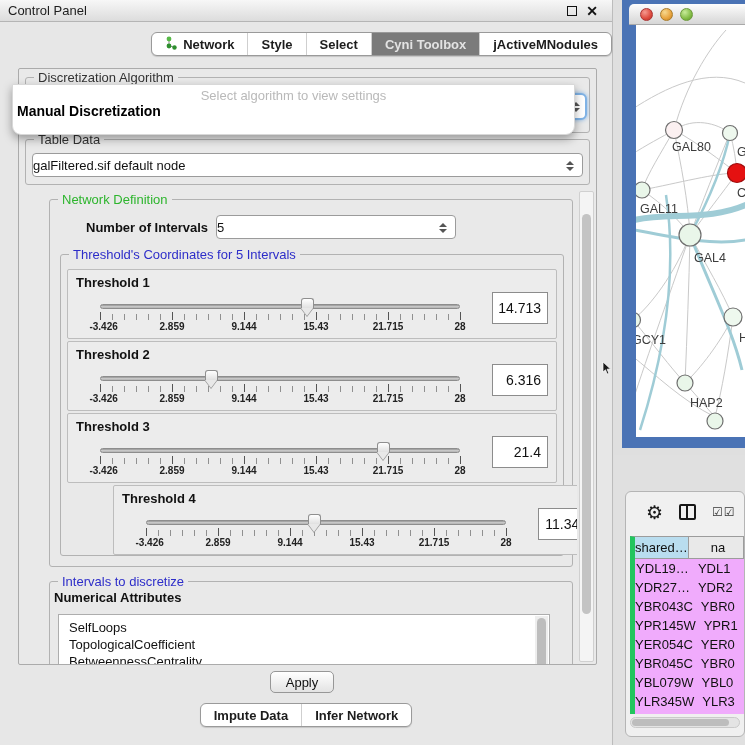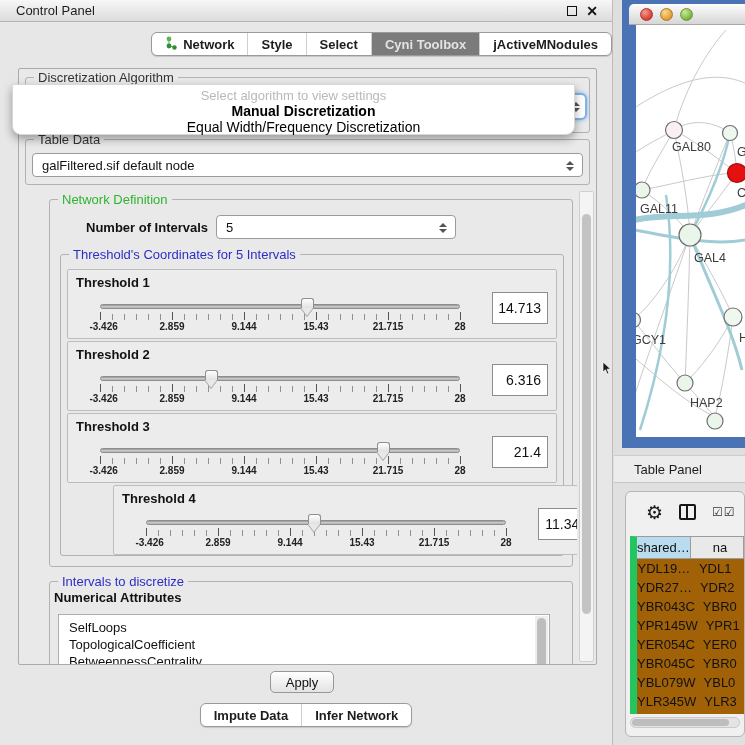--- a/index.html
+++ b/index.html
@@ -5,21 +5,21 @@
   * { margin:0; padding:0; box-sizing:border-box; }
   html,body { width:745px; height:745px; overflow:hidden; background:#dfdfdf;
               font-family:"Liberation Sans", sans-serif; }
 
   
   .control-panel { position:absolute; left:0; top:0; width:613px; height:745px;
                    background:#e7e7e7; border-right:1px solid #bcbcbc; }
   .cp-titlebar { position:absolute; left:0; top:0; width:100%; height:22px;
                  background:linear-gradient(#f7f7f7,#dcdcdc);
                  border-bottom:1px solid #b5b5b5; display:flex; align-items:center; }
-  .cp-title { font-size:13px; color:#1d1d1d; padding-left:16px; }
+  .cp-title { font-size:13px; color:#1d1d1d; padding-left:8px; }
   .cp-btns { position:absolute; right:14px; top:0; height:22px; display:flex; gap:9px; align-items:center; }
   .float-btn { width:10px; height:10px; border:1.5px solid #111; background:transparent; cursor:default; }
   .close-btn { font-size:14px; font-weight:bold; color:#111; line-height:10px; }
 
   
   .seg-bar { display:flex; background:#fff; border:1px solid #9a9a9a; border-radius:6px;
              overflow:hidden; height:24px; box-shadow:0 1px 1px rgba(0,0,0,.15); }
   .seg { display:flex; align-items:center; gap:5px; padding:0 13px; font-size:13px;
          font-weight:bold; color:#1c1c1c; border-right:1px solid #cfcfcf; white-space:nowrap; }
   .seg:last-child { border-right:none; }
@@ -32,34 +32,34 @@
   .group-title { position:absolute; top:-8px; left:8px; padding:0 4px; font-size:13px;
                  background:#e9e9e9; color:#333; }
   .t-green { color:#2db52d; } .t-blue { color:#2d2dc9; } .t-bold { font-weight:bold; }
 
   .outer-box { position:absolute; left:18px; top:68px; width:579px; height:597px;
                border:1px solid #ababab; background:#e9e9e9; border-radius:2px; }
 
   
   .combo { position:absolute; height:24px; background:#fff; border:1px solid #9b9b9b;
            border-radius:4px; display:flex; align-items:center; font-size:13px;
-           color:#111; padding-left:9px; }
+           color:#111; padding-left:0; }
   .stepper { position:absolute; right:7px; top:4px; width:9px; height:16px;
              display:flex; flex-direction:column; justify-content:center; gap:2px; }
   .stepper i { display:block; width:0; height:0; border-left:4px solid transparent;
                border-right:4px solid transparent; }
   .stepper .up { border-bottom:4px solid #555; }
   .stepper .dn { border-top:4px solid #555; }
 
   
   .algo-popup { position:absolute; left:12px; top:84px; width:563px; height:51px; z-index:30;
                 background:#fff; border-radius:0 0 9px 9px; border:1px solid #d8d8d8;
                 box-shadow:0 4px 10px rgba(0,0,0,.35); }
   .algo-hint { text-align:center; font-size:13px; color:#b9b9b9; padding-top:3px; }
-  .algo-opt { font-size:14px; color:#000; padding-left:20px; line-height:16px;text-align:center; }
+  .algo-opt { font-size:14px; color:#000; padding-left:4px; line-height:16px; }
   .combo-fragment { position:absolute; left:545px; top:93px; width:42px; height:27px; z-index:20;
                     background:#fff; border:2px solid #7fb2e5; border-radius:6px;
                     box-shadow:0 0 4px #7fb2e5; }
   .combo-fragment .stepper{ right:4px; }
 
   
   .scroll-viewport { position:absolute; left:6px; top:120px; width:552px; height:475px; overflow:hidden; }
   .vscrollbar { position:absolute; width:15px; background:#f4f4f4; border:1px solid #d0d0d0;
                 border-radius:2px; }
   .vthumb { position:absolute; left:2px; width:9px; background:#c3c3c3; border-radius:5px; }
@@ -123,21 +123,21 @@
   .tp-title { font-size:13px; color:#1d1d1d; padding-left:20px; }
   .tp-body { position:absolute; left:11px; top:36px; width:120px; height:246px;
              background:#f0f0f0; border:1px solid #b5b5b5; border-radius:6px; }
   .tp-toolbar { position:absolute; left:0; top:0; width:100%; height:40px; display:flex;
                 align-items:center; gap:16px; padding-left:20px; }
   .gear-ico { font-size:19px; color:#181818; line-height:19px; }
   .cols-ico { width:17px; height:16px; border:2px solid #161616; border-radius:2px; position:relative; }
   .cols-ico::after { content:""; position:absolute; left:5px; top:0; width:2px; height:12px; background:#161616; }
   .chk-ico { font-size:12px; color:#333; letter-spacing:1px; }
   .tp-table { position:absolute; left:4px; top:44px; right:0; bottom:22px; overflow:hidden;
-              border-top:1px solid #9c9c9c; border-left:7px solid #22c55e; background:#a16207; }
+              border-top:1px solid #9c9c9c; border-left:5px solid #22c55e; background:#f0abfc; }
   .tp-hrow { display:flex; height:22px; }
   .tp-hcell { font-size:13px; color:#111; display:flex; align-items:center; justify-content:center;
               border-right:1px solid #9c9c9c; border-bottom:1px solid #9c9c9c; }
   .tp-hcell.c1 { width:74px; background:#b9ddef; }
   .tp-hcell.c2 { width:70px; background:#e9e9e9; justify-content:flex-start; padding-left:22px; }
   .tp-row { display:flex; height:19px; }
   .tp-cell { font-size:13px; color:#111; display:flex; align-items:center; }
   .tp-cell.c1 { width:74px; justify-content:center; }
   .tp-cell.c2 { width:70px; padding-left:8px; }
   .hscrollbar { position:absolute; left:4px; bottom:8px; right:4px; height:11px; background:#e4e4e4;
@@ -345,21 +345,20 @@
   <div class="combo-fragment">
     <span class="stepper">
         <i class="up"></i>
         <i class="dn"></i>
       </span>
   </div>
 
   <div class="algo-popup">
     <div class="algo-hint">Select algorithm to view settings</div>
     <div class="algo-opt t-bold">Manual Discretization</div>
-    <div class="algo-opt">Equal Width/Frequency Discretization</div>
   </div>
 
   <div class="apply-btn">Apply</div>
 
   <div class="bottom-tabbar">
     <div class="seg-bar">
       <div class="seg">
           <span>Impute Data</span>
         </div>
       <div class="seg">
@@ -430,23 +429,20 @@
         <text x="58" y="237">GAL4</text>
         <text x="-4" y="319">GCY1</text>
         <text x="103" y="317">H</text>
         <text x="54" y="382">HAP2</text>
       </g>
     </svg>
   </div>
 </div>
 
 <div class="table-panel">
-  <div class="tp-header">
-    <span class="tp-title">Table Panel</span>
-  </div>
   <div class="tp-body">
     <div class="tp-toolbar">
       <span class="gear-ico">⚙</span>
       <span class="cols-ico"></span>
       <span class="chk-ico">☑☑</span>
     </div>
     <div class="tp-table">
       <div class="tp-hrow">
         <div class="tp-hcell c1">shared…</div>
         <div class="tp-hcell c2">na</div>

